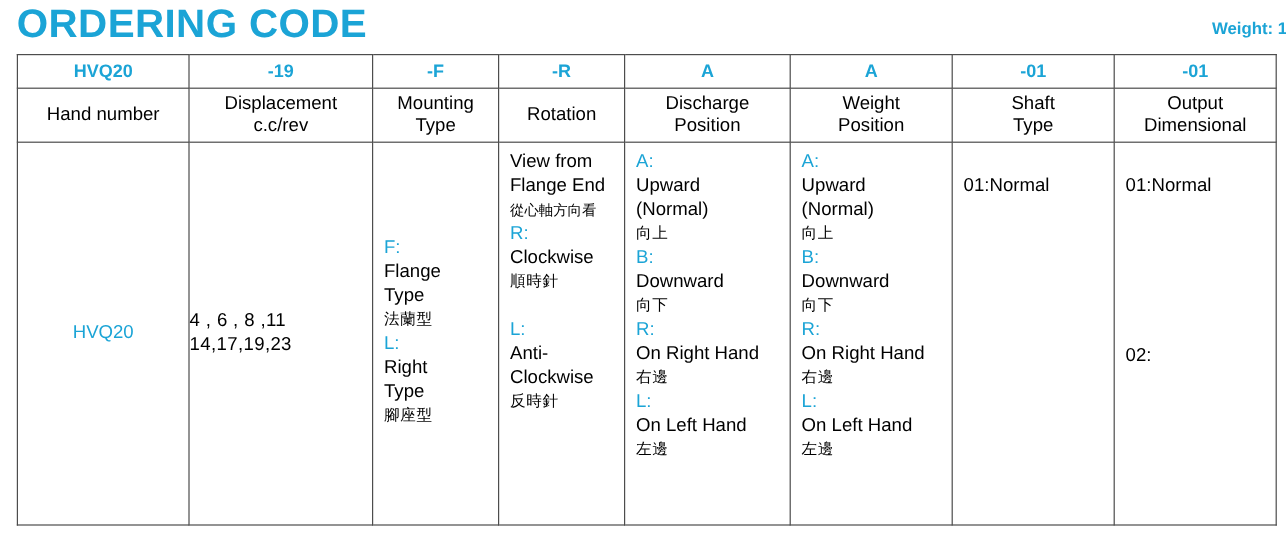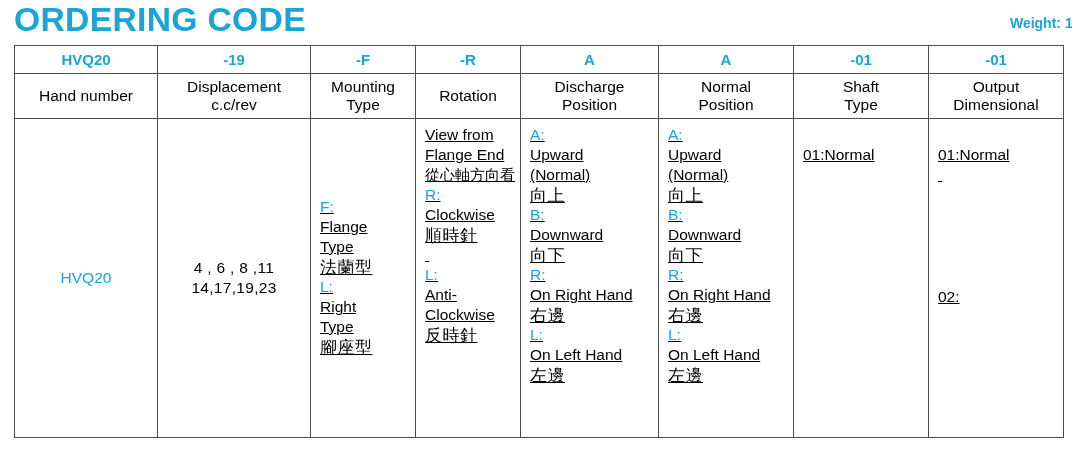--- a/index.html
+++ b/index.html
@@ -88,42 +88,40 @@
     line-height: 18px;
   }
   .row-body td {
     height: 318px;
     vertical-align: top;
     font-size: 15.5px;
     line-height: 20px;
   }
   .cellpad-left {
     padding: 10px 5px 4px 9px;
-    text-decoration: underline;
   }
 
   .cyan { color: #1ba4d6; }
   .cjk {
     font-family: "DejaVu Sans", "Liberation Sans", sans-serif;
-    font-size: 17px;
+    font-size: 13px;
     letter-spacing: 0.5px;
   }
   .spacer-line { height: 20px; }
 
   
   .cell-model {
     text-align: center;
     vertical-align: middle !important;
     color: #1ba4d6;
     font-size: 17px;
     font-weight: normal;
   }
   
   .cell-disp {
-    text-align: center;
     vertical-align: middle !important;
     font-size: 16.5px;
     line-height: 21px;
     letter-spacing: 0.3px;
     margin-top: 40px;
   }
   
   .mount-inner { padding-top: 78px; }
   .rot-inner   { padding-top: 6px; }
   .pos-inner   { padding-top: 6px; }
@@ -180,21 +178,21 @@
         <span class="line">Type</span>
       </td>
       <td>
         <span class="line">Rotation</span>
       </td>
       <td>
         <span class="line">Discharge</span>
         <span class="line">Position</span>
       </td>
       <td>
-        <span class="line">Normal</span>
+        <span class="line">Weight</span>
         <span class="line">Position</span>
       </td>
       <td>
         <span class="line">Shaft</span>
         <span class="line">Type</span>
       </td>
       <td>
         <span class="line">Output</span>
         <span class="line">Dimensional</span>
       </td>
@@ -221,21 +219,21 @@
           <span class="line">Right</span>
           <span class="line">Type</span>
           <span class="line cjk">腳座型</span>
         </div>
       </td>
 
       <td>
         <div class="cellpad-left rot-inner">
           <span class="line">View from</span>
           <span class="line">Flange End</span>
-          <span class="line cjk" style="font-size:15px;letter-spacing:0">從心軸方向看</span>
+          <span class="line cjk" style="font-size:12px;letter-spacing:0">從心軸方向看</span>
           <span class="line cyan">R:</span>
           <span class="line">Clockwise</span>
           <span class="line cjk">順時針</span>
           <span class="line spacer-line">&nbsp;</span>
           <span class="line cyan">L:</span>
           <span class="line">Anti-</span>
           <span class="line">Clockwise</span>
           <span class="line cjk">反時針</span>
         </div>
       </td>

